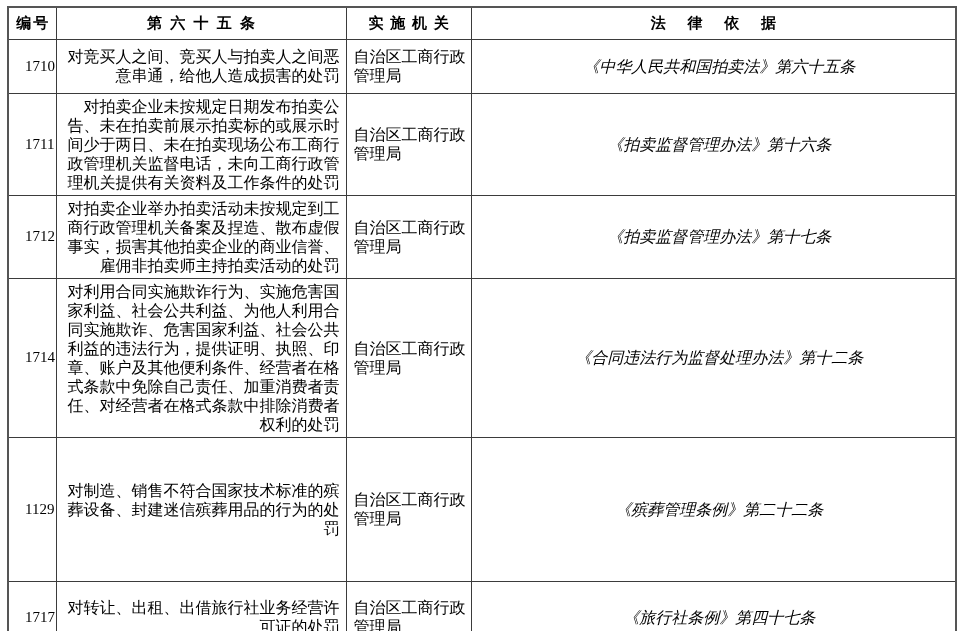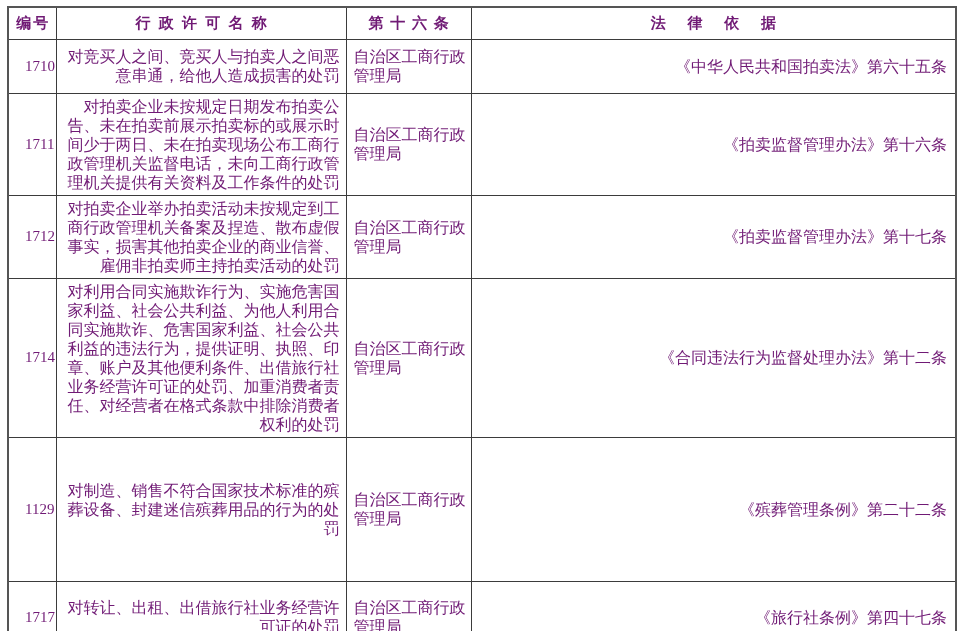--- a/index.html
+++ b/index.html
@@ -19,21 +19,21 @@
     border-collapse: collapse;
     table-layout: fixed;
     width: 948px;
     border: 2px solid #555555;
     background: #ffffff;
   }
   table.permits th,
   table.permits td {
     border: 1px solid #3b3b3b;
     vertical-align: middle;
-    color: #701a75;
+    color: #000000;
     overflow: hidden;
     box-sizing: border-box;
   }
   thead tr { height: 32px; }
   thead th {
     font-size: 15px;
     font-weight: bold;
     text-align: center;
     padding: 0;
     white-space: nowrap;
@@ -45,21 +45,21 @@
 
   tbody td { font-size: 16px; line-height: 19px; }
   .col-id {
     text-align: center;
     font-family: "Liberation Serif", serif;
     font-size: 15px;
     padding: 0 16px;
   }
   .col-name   { padding: 3px 6px 3px 7px; text-align: right; }
   .col-agency { padding: 3px 5px 3px 7px; text-align: left; }
-  .col-legal  { padding: 3px 8px 3px 20px; text-align: right; }
+  .col-legal  { padding: 3px 8px 3px 20px; text-align: center; font-style: italic; }
 
   
   tbody tr:nth-child(1) { height: 54px; }
   tbody tr:nth-child(2) { height: 93px; }
   tbody tr:nth-child(3) { height: 81px; }
   tbody tr:nth-child(4) { height: 45px; }
   tbody tr:nth-child(5) { height: 144px; }
   tbody tr:nth-child(6) { height: 73px; }
   tbody tr:nth-child(7) { height: 49px; }
   tbody tr:nth-child(8) { height: 48px; }
@@ -71,22 +71,22 @@
   <table class="permits">
     <colgroup>
       <col style="width:48px">
       <col style="width:290px">
       <col style="width:125px">
       <col style="width:485px">
     </colgroup>
     <thead>
       <tr>
         <th class="th-id">编号</th>
-        <th class="th-name">行政许可名称</th>
-        <th class="th-agency">第十六条</th>
+        <th class="th-name">第六十五条</th>
+        <th class="th-agency">实施机关</th>
         <th class="th-legal">法律依据</th>
       </tr>
     </thead>
     <tbody id="table-body">
         <tr>
     <td class="col-id">1710</td>
     <td class="col-name">对竞买人之间、竞买人与拍卖人之间恶意串通，给他人造成损害的处罚</td>
     <td class="col-agency">自治区工商行政管理局</td>
     <td class="col-legal">《中华人民共和国拍卖法》第六十五条</td>
   </tr>
@@ -97,21 +97,21 @@
     <td class="col-legal">《拍卖监督管理办法》第十六条</td>
   </tr>
         <tr>
     <td class="col-id">1712</td>
     <td class="col-name">对拍卖企业举办拍卖活动未按规定到工商行政管理机关备案及捏造、散布虚假事实，损害其他拍卖企业的商业信誉、雇佣非拍卖师主持拍卖活动的处罚</td>
     <td class="col-agency">自治区工商行政管理局</td>
     <td class="col-legal">《拍卖监督管理办法》第十七条</td>
   </tr>
         <tr>
     <td class="col-id">1714</td>
-    <td class="col-name">对利用合同实施欺诈行为、实施危害国家利益、社会公共利益、为他人利用合同实施欺诈、危害国家利益、社会公共利益的违法行为，提供证明、执照、印章、账户及其他便利条件、出借旅行社业务经营许可证的处罚、加重消费者责任、对经营者在格式条款中排除消费者权利的处罚</td>
+    <td class="col-name">对利用合同实施欺诈行为、实施危害国家利益、社会公共利益、为他人利用合同实施欺诈、危害国家利益、社会公共利益的违法行为，提供证明、执照、印章、账户及其他便利条件、经营者在格式条款中免除自己责任、加重消费者责任、对经营者在格式条款中排除消费者权利的处罚</td>
     <td class="col-agency">自治区工商行政管理局</td>
     <td class="col-legal">《合同违法行为监督处理办法》第十二条</td>
   </tr>
         <tr>
     <td class="col-id">1129</td>
     <td class="col-name">对制造、销售不符合国家技术标准的殡葬设备、封建迷信殡葬用品的行为的处罚</td>
     <td class="col-agency">自治区工商行政管理局</td>
     <td class="col-legal">《殡葬管理条例》第二十二条</td>
   </tr>
         <tr>

